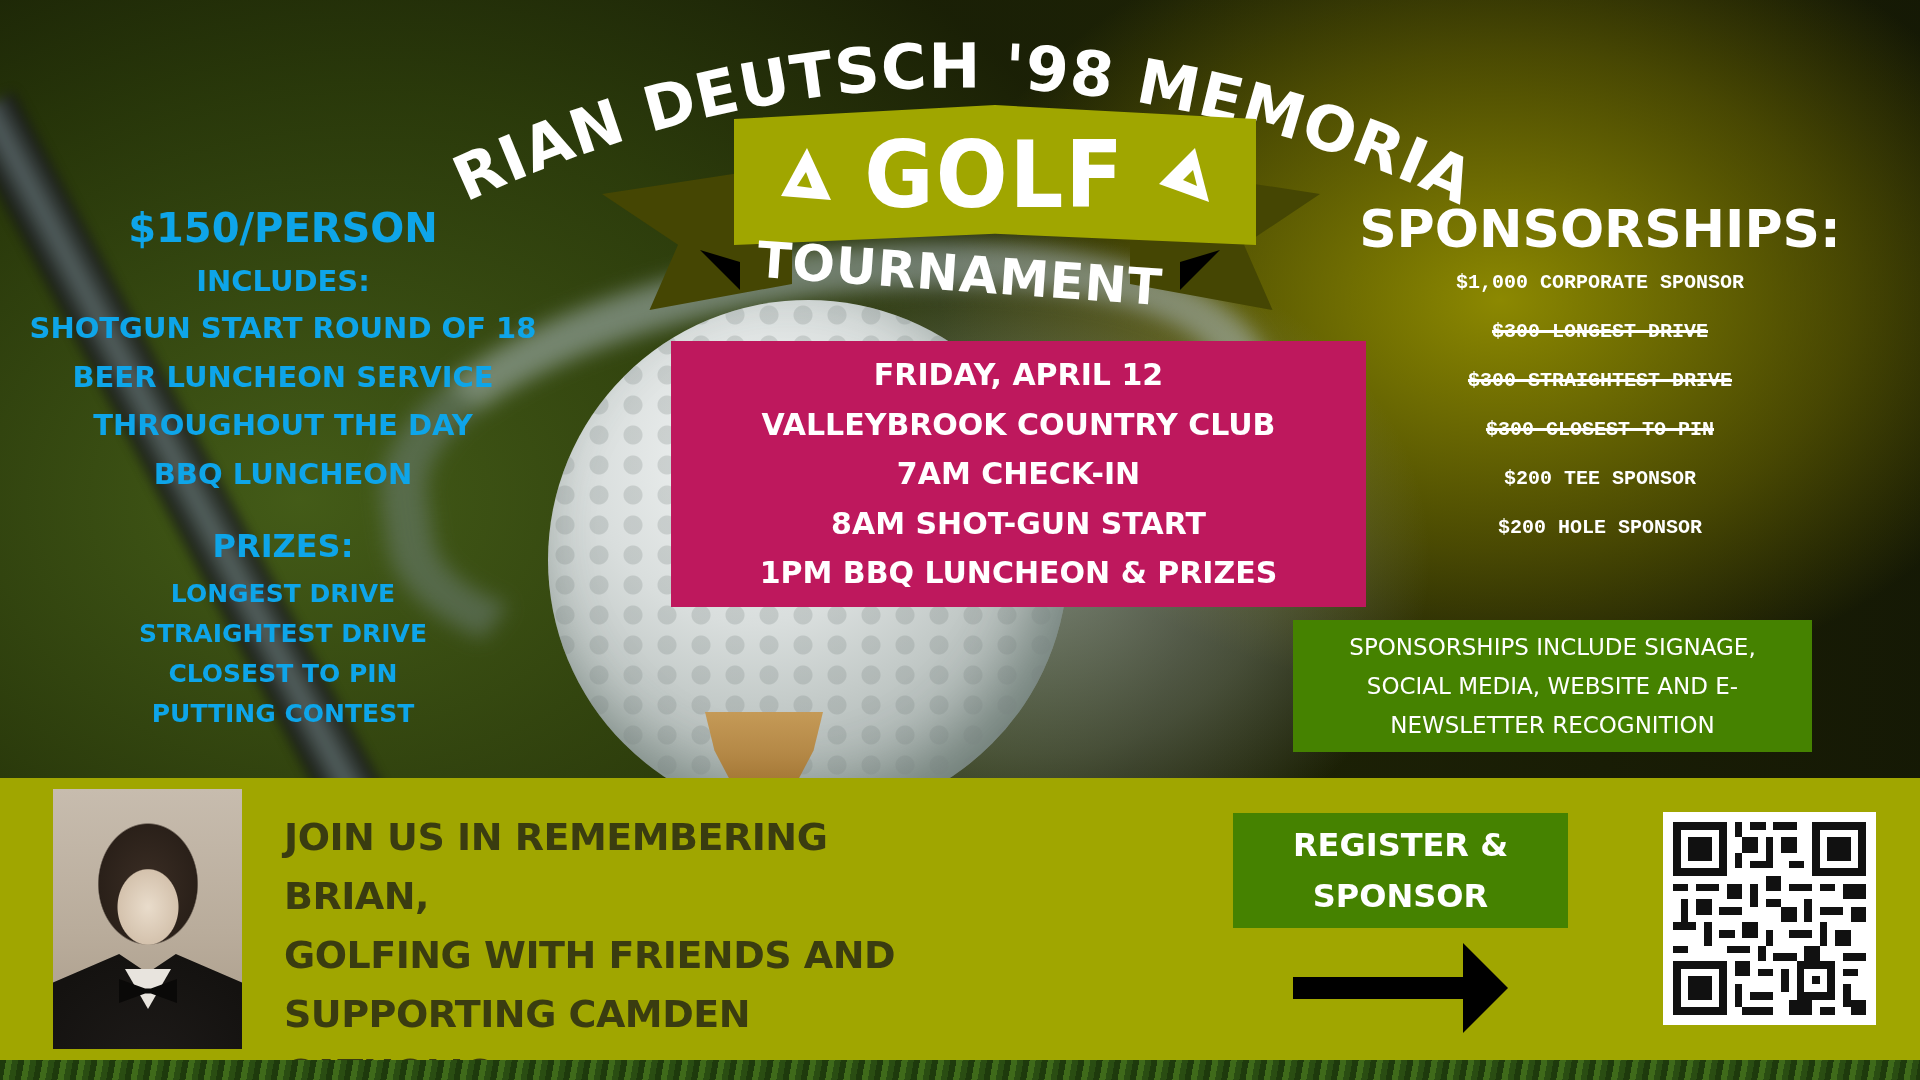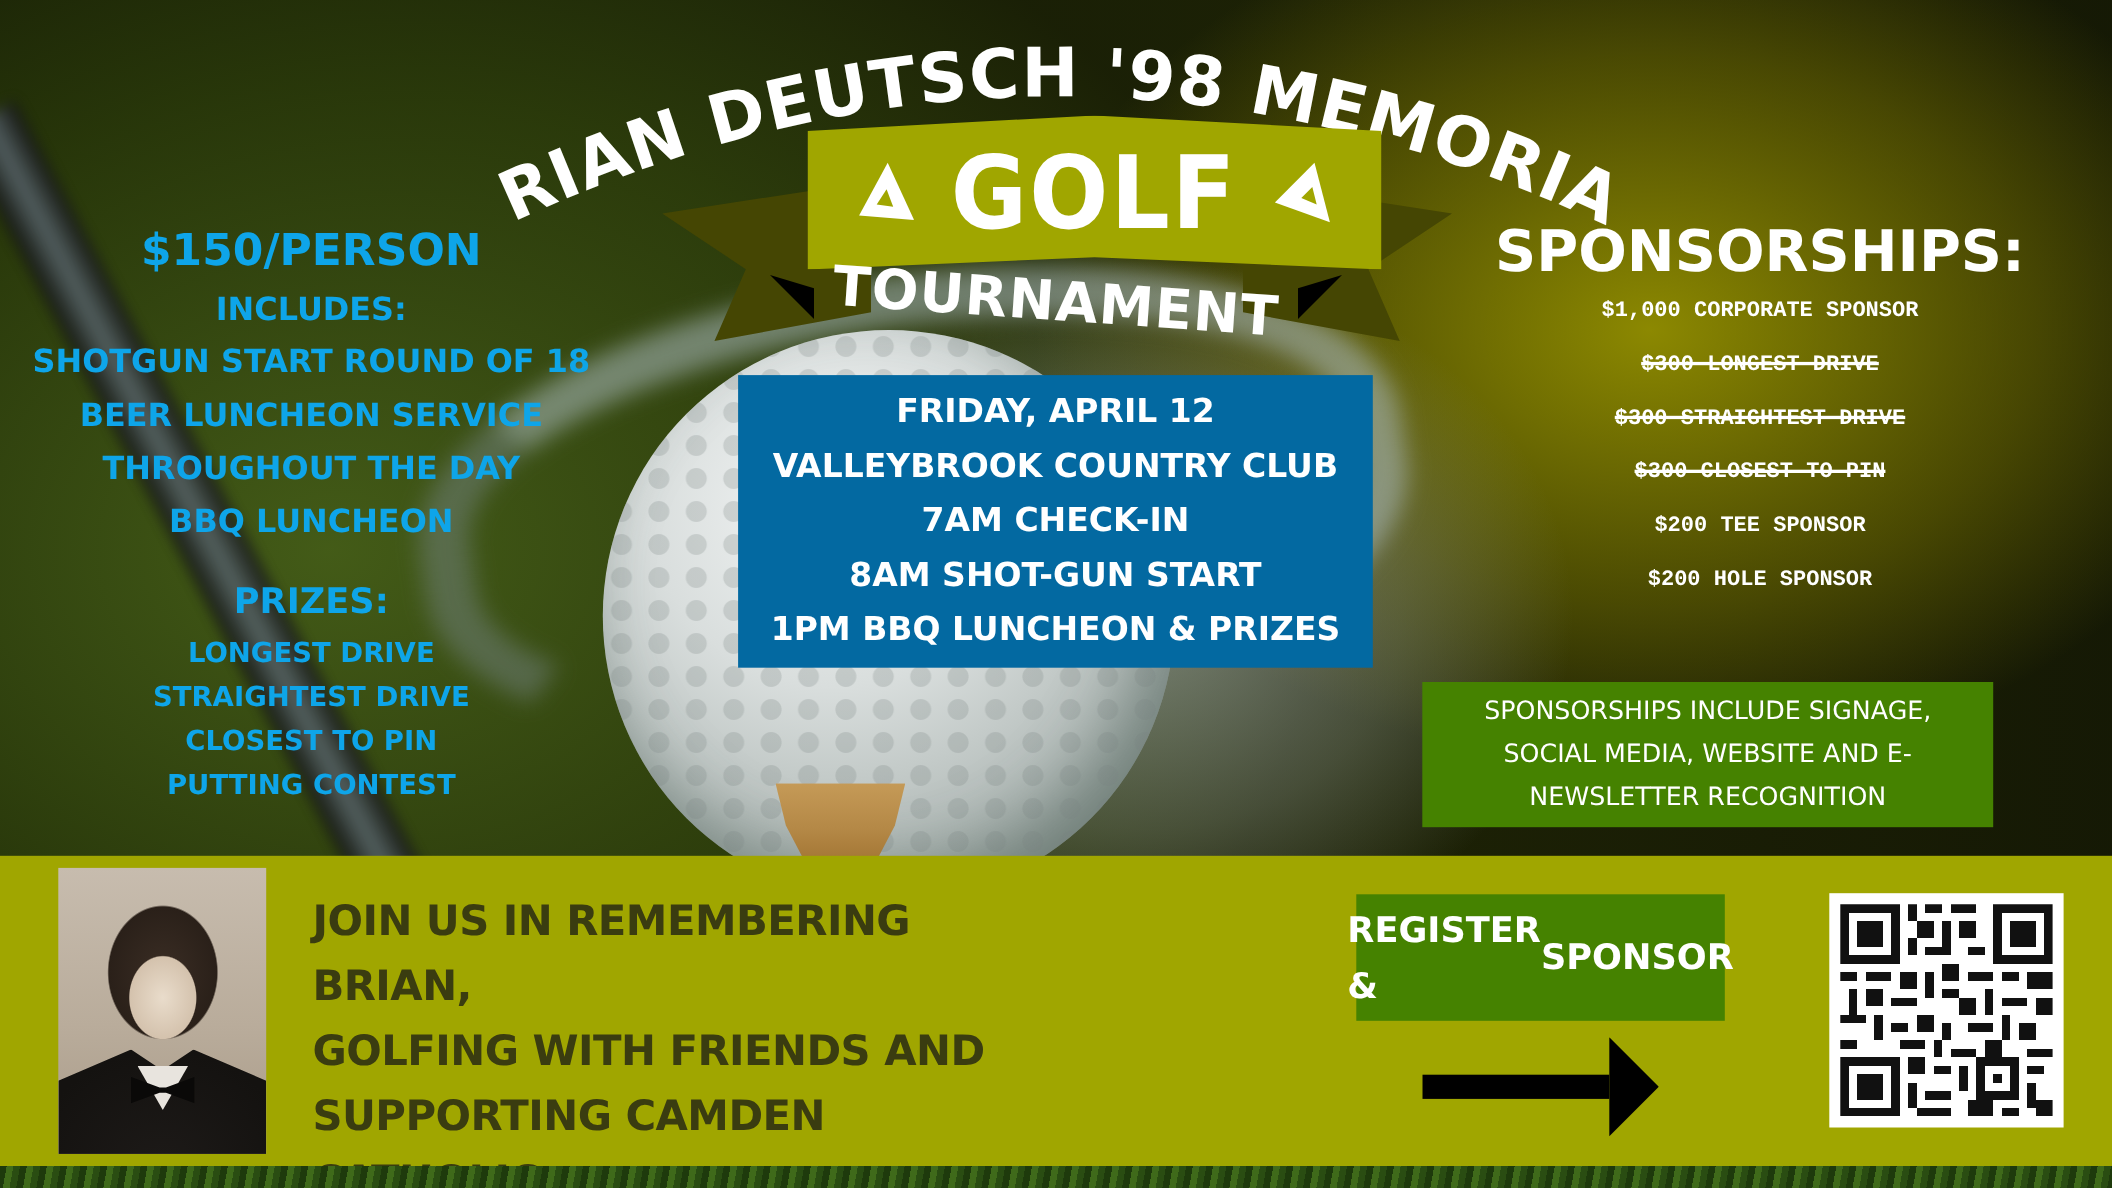--- a/index.html
+++ b/index.html
@@ -122,22 +122,22 @@
     font-family: "DejaVu Sans", sans-serif; font-weight: bold;
   }
   .price { font-size: 40px; line-height: 56px; }
   .includes-label { font-size: 29px; line-height: 46px; margin-top: 2px; }
   .includes-item { font-size: 29px; line-height: 48.5px; }
   .prizes-label { font-size: 32px; line-height: 56px; margin-top: 20px; }
   .prize-item { font-size: 25px; line-height: 40px; }
 
   
   .info-box {
-    position: absolute; left: 671px; top: 341px; width: 577px; height: 266px;
-    background: #0369a1;
+    position: absolute; left: 671px; top: 341px; width: 695px; height: 266px;
+    background: #be185d;
     display: flex; flex-direction: column; align-items: center; justify-content: center;
     color: #fff; font-weight: bold; font-size: 30px; line-height: 49.5px;
   }
 
   
   .right-col {
     position: absolute; left: 1320px; top: 200px; width: 560px; text-align: center; color: #fff; font-weight: bold;
   }
   .spons-label { font-size: 52px; line-height: 58px; }
   .spons-item { font-size: 20px; line-height: 49px; font-family: Liberation Mono, monospace; }
@@ -175,21 +175,21 @@
     clip-path: polygon(0 0, 45% 40%, 55% 40%, 100% 0, 100% 100%, 55% 60%, 45% 60%, 0 100%);
   }
   .memorial-text {
     position: absolute; left: 284px; top: 808px; width: 660px;
     color: #3a3c10; font-weight: bold; font-size: 38px; line-height: 59px;
     letter-spacing: -0.5px;
   }
   .register-box {
     position: absolute; left: 1233px; top: 813px; width: 335px; height: 115px;
     background: #458200; color: #fff; font-weight: bold; font-size: 32px; line-height: 51px;
-    display: flex; flex-direction: row; align-items: center; justify-content: center; cursor: pointer;
+    display: flex; flex-direction: column; align-items: center; justify-content: center; cursor: pointer;
   }
   .arrow-icon { position: absolute; left: 1293px; top: 943px; width: 215px; height: 90px; }
   .qr {
     position: absolute; left: 1663px; top: 812px; width: 213px; height: 213px; background: #fff; padding: 10px;
   }
   .qr svg { width: 100%; height: 100%; display: block; }
 </style>
 </head>
 <body>
 

